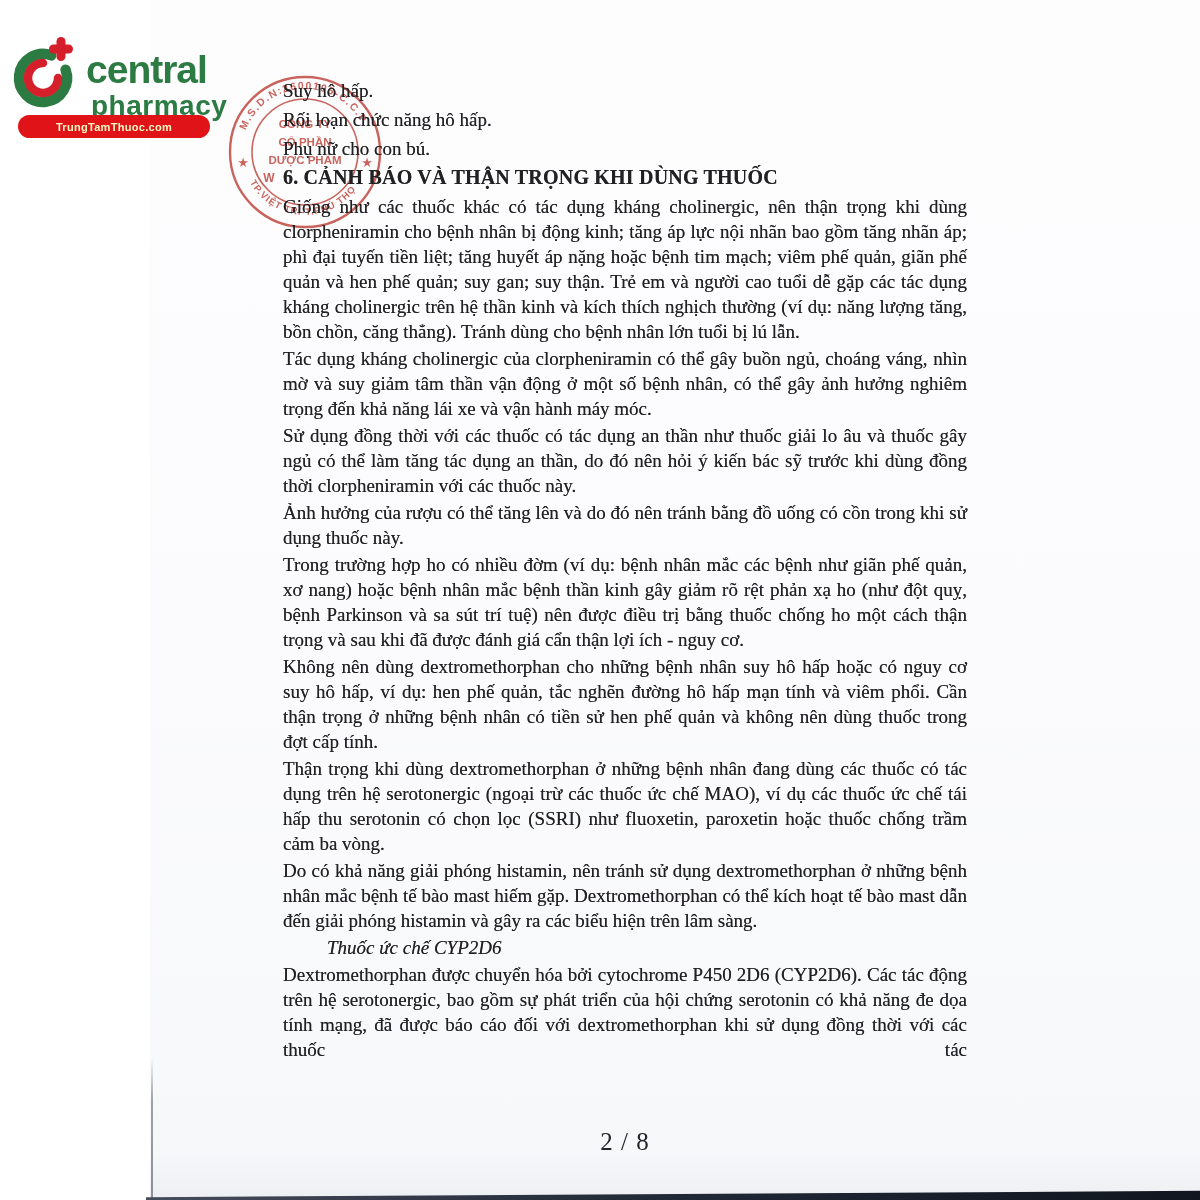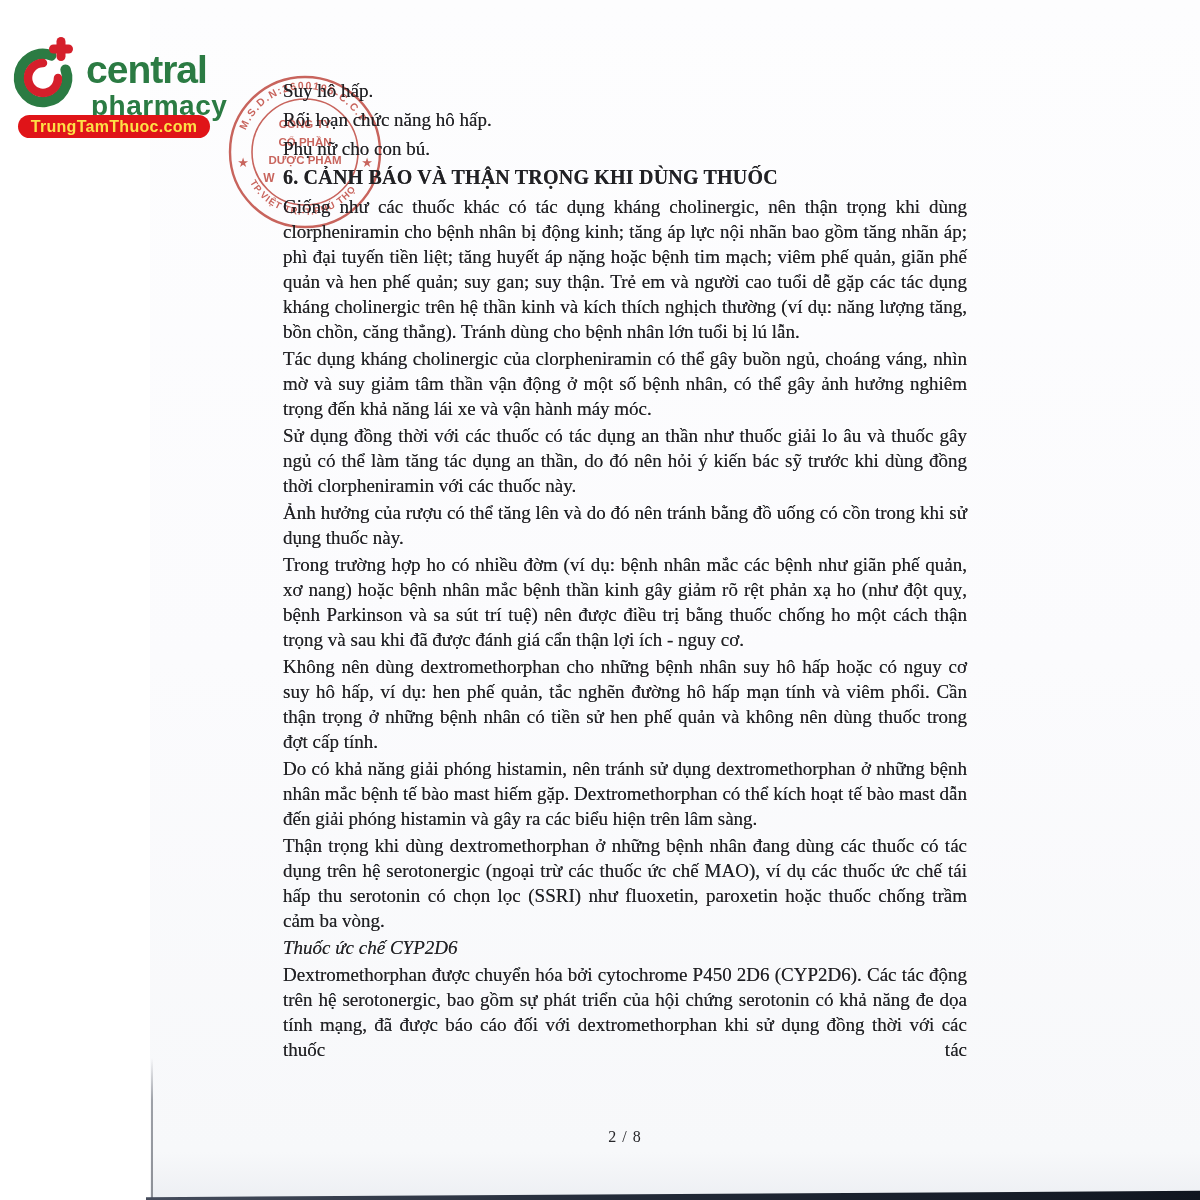--- a/index.html
+++ b/index.html
@@ -29,40 +29,40 @@
   }
   .logo .sub{
     position:absolute;left:83px;top:54px;font-family:"Liberation Sans",sans-serif;
     font-weight:600;font-size:28px;color:#2b7b43;letter-spacing:.5px;
   }
   .logo .pill{
     position:absolute;left:10px;top:79px;width:192px;height:23px;border-radius:12px;
     background:#e01418;display:flex;align-items:center;justify-content:center;
   }
   .logo .pill span{
-    font-family:"Liberation Sans",sans-serif;font-weight:700;font-size:16px;color:#fde047;letter-spacing:.3px;
+    font-family:"Liberation Sans",sans-serif;font-weight:700;font-size:11px;color:#fef9c3;letter-spacing:.3px;
   }
   .logo svg{position:absolute;left:0;top:0;}
   
   .stamp{position:absolute;left:225px;top:72px;width:160px;height:160px;opacity:.85;}
   .stamp text{fill:#bf4a41;font-family:"Liberation Sans",sans-serif;}
   
   .doc{
     position:absolute;left:283px;top:78px;width:684px;
     font-size:19px;line-height:25px;color:#212124;
     text-shadow:0 0 .4px rgba(25,25,28,.65);
   }
   .doc p{margin:0 0 2px 0;text-align:justify;}
   .doc .intro-line{margin:0 0 4px 0;text-align:left;}
   .doc .heading{font-weight:700;font-size:20px;letter-spacing:.2px;margin:4px 0 4px 0;text-align:left;}
-  .doc .subheading{font-style:italic;text-align:left;}
+  .doc .subheading{font-style:italic;text-align:left;margin-left:44px;}
   .doc .force-justify{text-align-last:justify;font-family:Liberation Serif, serif;}
   .page-number{
     position:absolute;left:283px;top:1128px;width:684px;text-align:center;
-    font-size:16px;color:#26262a;letter-spacing:1px;
+    font-size:25px;color:#26262a;letter-spacing:1px;
   }
 </style>
 </head>
 <body>
 
 <div id="screen">
 
   <div class="scan-page"></div>
 
   <div class="stamp">
@@ -97,22 +97,22 @@
       </div>
     <p class="heading">6. CẢNH BÁO VÀ THẬN TRỌNG KHI DÙNG THUỐC</p>
     <div>
 
     <p>Giống như các thuốc khác có tác dụng kháng cholinergic, nên thận trọng khi dùng clorpheniramin cho bệnh nhân bị động kinh; tăng áp lực nội nhãn bao gồm tăng nhãn áp; phì đại tuyến tiền liệt; tăng huyết áp nặng hoặc bệnh tim mạch; viêm phế quản, giãn phế quản và hen phế quản; suy gan; suy thận. Trẻ em và người cao tuổi dễ gặp các tác dụng kháng cholinergic trên hệ thần kinh và kích thích nghịch thường (ví dụ: năng lượng tăng, bồn chồn, căng thẳng). Tránh dùng cho bệnh nhân lớn tuổi bị lú lẫn.</p>
         <p>Tác dụng kháng cholinergic của clorpheniramin có thể gây buồn ngủ, choáng váng, nhìn mờ và suy giảm tâm thần vận động ở một số bệnh nhân, có thể gây ảnh hưởng nghiêm trọng đến khả năng lái xe và vận hành máy móc.</p>
         <p>Sử dụng đồng thời với các thuốc có tác dụng an thần như thuốc giải lo âu và thuốc gây ngủ có thể làm tăng tác dụng an thần, do đó nên hỏi ý kiến bác sỹ trước khi dùng đồng thời clorpheniramin với các thuốc này.</p>
         <p>Ảnh hưởng của rượu có thể tăng lên và do đó nên tránh bằng đồ uống có cồn trong khi sử dụng thuốc này.</p>
         <p>Trong trường hợp ho có nhiều đờm (ví dụ: bệnh nhân mắc các bệnh như giãn phế quản, xơ nang) hoặc bệnh nhân mắc bệnh thần kinh gây giảm rõ rệt phản xạ ho (như đột quỵ, bệnh Parkinson và sa sút trí tuệ) nên được điều trị bằng thuốc chống ho một cách thận trọng và sau khi đã được đánh giá cẩn thận lợi ích - nguy cơ.</p>
         <p>Không nên dùng dextromethorphan cho những bệnh nhân suy hô hấp hoặc có nguy cơ suy hô hấp, ví dụ: hen phế quản, tắc nghẽn đường hô hấp mạn tính và viêm phổi. Cần thận trọng ở những bệnh nhân có tiền sử hen phế quản và không nên dùng thuốc trong đợt cấp tính.</p>
+        <p>Thận trọng khi dùng dextromethorphan ở những bệnh nhân đang dùng các thuốc có tác dụng trên hệ serotonergic (ngoại trừ các thuốc ức chế MAO), ví dụ các thuốc ức chế tái hấp thu serotonin có chọn lọc (SSRI) như fluoxetin, paroxetin hoặc thuốc chống trầm cảm ba vòng.</p>
         <p>Do có khả năng giải phóng histamin, nên tránh sử dụng dextromethorphan ở những bệnh nhân mắc bệnh tế bào mast hiếm gặp. Dextromethorphan có thể kích hoạt tế bào mast dẫn đến giải phóng histamin và gây ra các biểu hiện trên lâm sàng.</p>
-        <p>Thận trọng khi dùng dextromethorphan ở những bệnh nhân đang dùng các thuốc có tác dụng trên hệ serotonergic (ngoại trừ các thuốc ức chế MAO), ví dụ các thuốc ức chế tái hấp thu serotonin có chọn lọc (SSRI) như fluoxetin, paroxetin hoặc thuốc chống trầm cảm ba vòng.</p>
       </div>
     <p class="subheading">Thuốc ức chế CYP2D6</p>
     <p class="force-justify">Dextromethorphan được chuyển hóa bởi cytochrome P450 2D6 (CYP2D6). Các tác động trên hệ serotonergic, bao gồm sự phát triển của hội chứng serotonin có khả năng đe dọa tính mạng, đã được báo cáo đối với dextromethorphan khi sử dụng đồng thời với các thuốc tác</p>
   </div>
 
   <div class="logo">
     <svg width="78" height="78" viewBox="0 0 78 78">
       <path d="M 43.2 19.4 A 24 24 0 1 0 57.6 33.8" fill="none" stroke="#2b7b43" stroke-width="10.5" stroke-linecap="round"></path>
       <path d="M 35 27 A 15 15 0 1 0 50 42" fill="none" stroke="#d51f2b" stroke-width="8.5" stroke-linecap="round"></path>
       <g>

